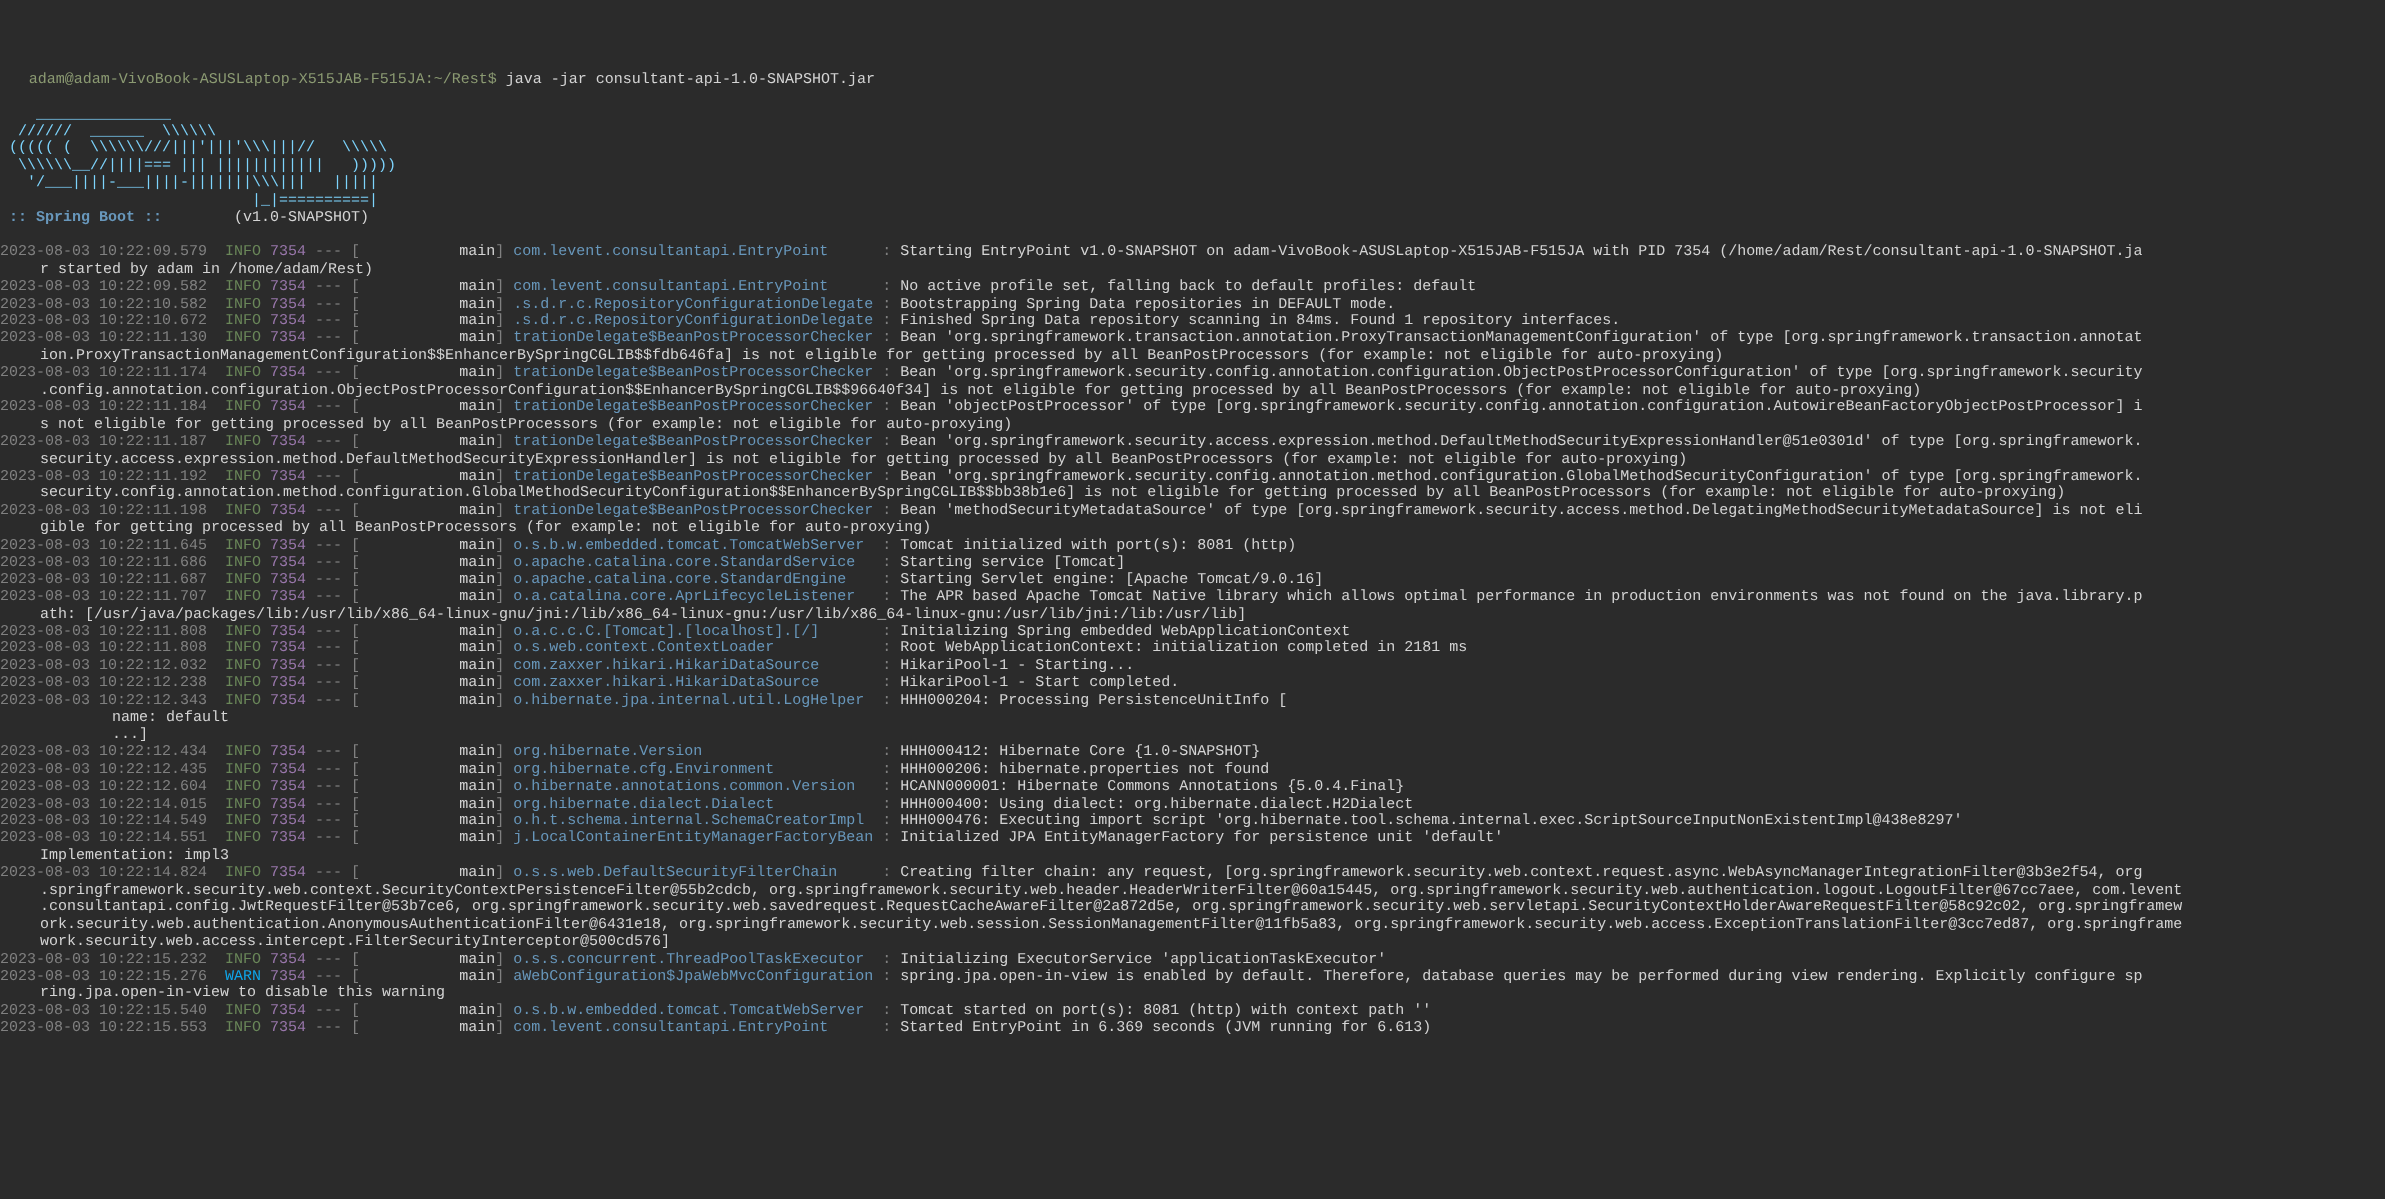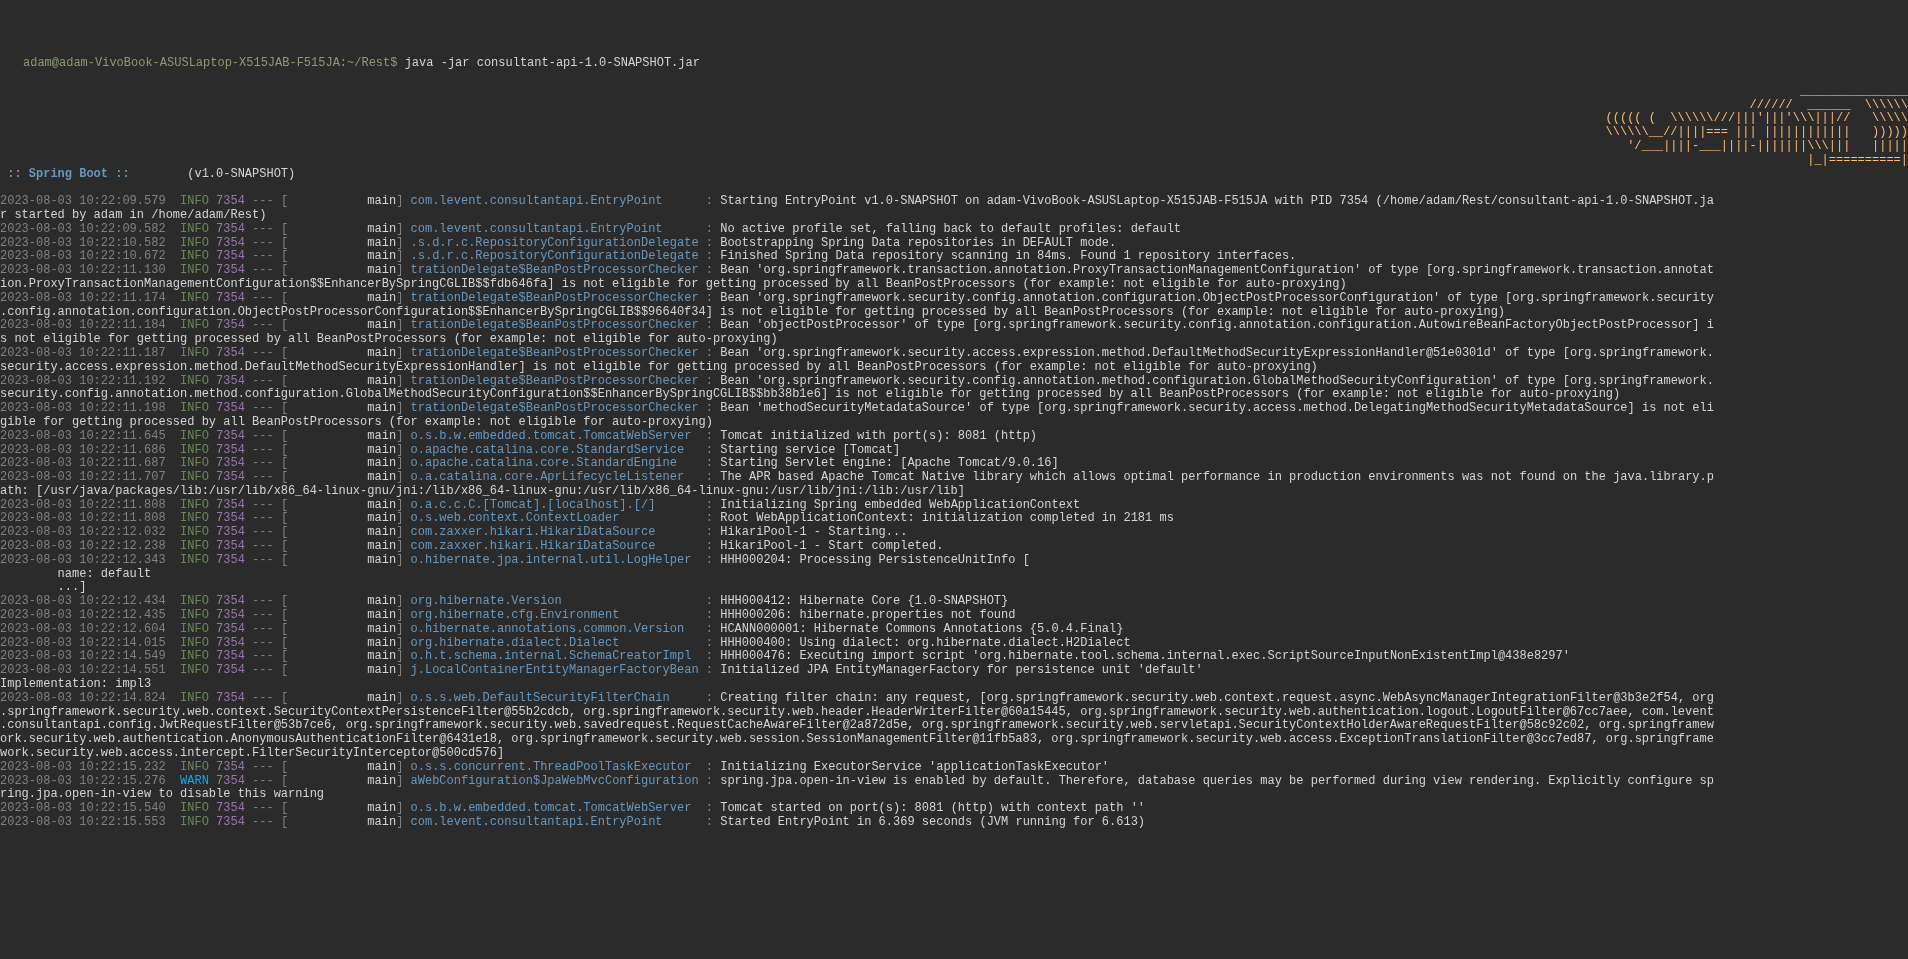--- a/index.html
+++ b/index.html
@@ -8,33 +8,33 @@
     color: #d4d4d4;
     font-family: 'Courier New', monospace;
     font-size: 12px;
     line-height: 1.15;
     white-space: pre;
     overflow-x: hidden;
     padding: 2px 0;
   }
   .prompt { color: #8b9a72; margin-left: 23px; }
   .command { color: #d4d4d4; }
-  .ascii { color: #fdba74; text-align: right; }
+  .ascii { color: #7dd3fc; }
   .springboot { color: #6897bb; font-weight: bold; }
   .version { color: #d4d4d4; }
   .line { display: block; }
   .ts { color: #808080; }
   .info { color: #6a8759; text-align: center; }
   .warn { color: #0ea5e9; }
   .pid { color: #9876aa; }
   .sep { color: #808080; }
   .thread { color: #d4d4d4; }
   .logger { color: #6897bb; }
   .msg { color: #d4d4d4; }
-  .cont { color: #d4d4d4; }
+  .cont { color: #d4d4d4; margin-left: 32px; }
 </style>
 </head>
 <body>
 
 
 
 <div id="terminal"><span class="line"><span class="prompt">adam@adam-VivoBook-ASUSLaptop-X515JAB-F515JA:~/Rest$</span> <span class="command">java -jar consultant-api-1.0-SNAPSHOT.jar</span></span><span class="line"> </span><span class="line ascii">    _______________</span><span class="line ascii">  //////  ______  \\\\\\</span><span class="line ascii"> ((((( (  \\\\\\///|||'|||'\\\|||//   \\\\\</span><span class="line ascii">  \\\\\\__//||||=== ||| ||||||||||||   )))))</span><span class="line ascii">   '/___||||-___||||-|||||||\\\|||   |||||</span><span class="line ascii">                            |_|==========|</span><span class="line"><span class="springboot"> :: Spring Boot ::</span><span class="version">        (v1.0-SNAPSHOT)</span></span><span class="line"> </span><span class="line"><span class="ts">2023-08-03 10:22:09.579</span>  <span class="info">INFO</span> <span class="pid">7354</span><span class="sep"> --- [</span><span class="thread">           main</span><span class="sep">] </span><span class="logger">com.levent.consultantapi.EntryPoint     </span><span class="sep"> : </span><span class="msg">Starting EntryPoint v1.0-SNAPSHOT on adam-VivoBook-ASUSLaptop-X515JAB-F515JA with PID 7354 (/home/adam/Rest/consultant-api-1.0-SNAPSHOT.ja</span></span><span class="line cont">r started by adam in /home/adam/Rest)</span><span class="line"><span class="ts">2023-08-03 10:22:09.582</span>  <span class="info">INFO</span> <span class="pid">7354</span><span class="sep"> --- [</span><span class="thread">           main</span><span class="sep">] </span><span class="logger">com.levent.consultantapi.EntryPoint     </span><span class="sep"> : </span><span class="msg">No active profile set, falling back to default profiles: default</span></span><span class="line"><span class="ts">2023-08-03 10:22:10.582</span>  <span class="info">INFO</span> <span class="pid">7354</span><span class="sep"> --- [</span><span class="thread">           main</span><span class="sep">] </span><span class="logger">.s.d.r.c.RepositoryConfigurationDelegate</span><span class="sep"> : </span><span class="msg">Bootstrapping Spring Data repositories in DEFAULT mode.</span></span><span class="line"><span class="ts">2023-08-03 10:22:10.672</span>  <span class="info">INFO</span> <span class="pid">7354</span><span class="sep"> --- [</span><span class="thread">           main</span><span class="sep">] </span><span class="logger">.s.d.r.c.RepositoryConfigurationDelegate</span><span class="sep"> : </span><span class="msg">Finished Spring Data repository scanning in 84ms. Found 1 repository interfaces.</span></span><span class="line"><span class="ts">2023-08-03 10:22:11.130</span>  <span class="info">INFO</span> <span class="pid">7354</span><span class="sep"> --- [</span><span class="thread">           main</span><span class="sep">] </span><span class="logger">trationDelegate$BeanPostProcessorChecker</span><span class="sep"> : </span><span class="msg">Bean 'org.springframework.transaction.annotation.ProxyTransactionManagementConfiguration' of type [org.springframework.transaction.annotat</span></span><span class="line cont">ion.ProxyTransactionManagementConfiguration$$EnhancerBySpringCGLIB$$fdb646fa] is not eligible for getting processed by all BeanPostProcessors (for example: not eligible for auto-proxying)</span><span class="line"><span class="ts">2023-08-03 10:22:11.174</span>  <span class="info">INFO</span> <span class="pid">7354</span><span class="sep"> --- [</span><span class="thread">           main</span><span class="sep">] </span><span class="logger">trationDelegate$BeanPostProcessorChecker</span><span class="sep"> : </span><span class="msg">Bean 'org.springframework.security.config.annotation.configuration.ObjectPostProcessorConfiguration' of type [org.springframework.security</span></span><span class="line cont">.config.annotation.configuration.ObjectPostProcessorConfiguration$$EnhancerBySpringCGLIB$$96640f34] is not eligible for getting processed by all BeanPostProcessors (for example: not eligible for auto-proxying)</span><span class="line"><span class="ts">2023-08-03 10:22:11.184</span>  <span class="info">INFO</span> <span class="pid">7354</span><span class="sep"> --- [</span><span class="thread">           main</span><span class="sep">] </span><span class="logger">trationDelegate$BeanPostProcessorChecker</span><span class="sep"> : </span><span class="msg">Bean 'objectPostProcessor' of type [org.springframework.security.config.annotation.configuration.AutowireBeanFactoryObjectPostProcessor] i</span></span><span class="line cont">s not eligible for getting processed by all BeanPostProcessors (for example: not eligible for auto-proxying)</span><span class="line"><span class="ts">2023-08-03 10:22:11.187</span>  <span class="info">INFO</span> <span class="pid">7354</span><span class="sep"> --- [</span><span class="thread">           main</span><span class="sep">] </span><span class="logger">trationDelegate$BeanPostProcessorChecker</span><span class="sep"> : </span><span class="msg">Bean 'org.springframework.security.access.expression.method.DefaultMethodSecurityExpressionHandler@51e0301d' of type [org.springframework.</span></span><span class="line cont">security.access.expression.method.DefaultMethodSecurityExpressionHandler] is not eligible for getting processed by all BeanPostProcessors (for example: not eligible for auto-proxying)</span><span class="line"><span class="ts">2023-08-03 10:22:11.192</span>  <span class="info">INFO</span> <span class="pid">7354</span><span class="sep"> --- [</span><span class="thread">           main</span><span class="sep">] </span><span class="logger">trationDelegate$BeanPostProcessorChecker</span><span class="sep"> : </span><span class="msg">Bean 'org.springframework.security.config.annotation.method.configuration.GlobalMethodSecurityConfiguration' of type [org.springframework.</span></span><span class="line cont">security.config.annotation.method.configuration.GlobalMethodSecurityConfiguration$$EnhancerBySpringCGLIB$$bb38b1e6] is not eligible for getting processed by all BeanPostProcessors (for example: not eligible for auto-proxying)</span><span class="line"><span class="ts">2023-08-03 10:22:11.198</span>  <span class="info">INFO</span> <span class="pid">7354</span><span class="sep"> --- [</span><span class="thread">           main</span><span class="sep">] </span><span class="logger">trationDelegate$BeanPostProcessorChecker</span><span class="sep"> : </span><span class="msg">Bean 'methodSecurityMetadataSource' of type [org.springframework.security.access.method.DelegatingMethodSecurityMetadataSource] is not eli</span></span><span class="line cont">gible for getting processed by all BeanPostProcessors (for example: not eligible for auto-proxying)</span><span class="line"><span class="ts">2023-08-03 10:22:11.645</span>  <span class="info">INFO</span> <span class="pid">7354</span><span class="sep"> --- [</span><span class="thread">           main</span><span class="sep">] </span><span class="logger">o.s.b.w.embedded.tomcat.TomcatWebServer </span><span class="sep"> : </span><span class="msg">Tomcat initialized with port(s): 8081 (http)</span></span><span class="line"><span class="ts">2023-08-03 10:22:11.686</span>  <span class="info">INFO</span> <span class="pid">7354</span><span class="sep"> --- [</span><span class="thread">           main</span><span class="sep">] </span><span class="logger">o.apache.catalina.core.StandardService  </span><span class="sep"> : </span><span class="msg">Starting service [Tomcat]</span></span><span class="line"><span class="ts">2023-08-03 10:22:11.687</span>  <span class="info">INFO</span> <span class="pid">7354</span><span class="sep"> --- [</span><span class="thread">           main</span><span class="sep">] </span><span class="logger">o.apache.catalina.core.StandardEngine   </span><span class="sep"> : </span><span class="msg">Starting Servlet engine: [Apache Tomcat/9.0.16]</span></span><span class="line"><span class="ts">2023-08-03 10:22:11.707</span>  <span class="info">INFO</span> <span class="pid">7354</span><span class="sep"> --- [</span><span class="thread">           main</span><span class="sep">] </span><span class="logger">o.a.catalina.core.AprLifecycleListener  </span><span class="sep"> : </span><span class="msg">The APR based Apache Tomcat Native library which allows optimal performance in production environments was not found on the java.library.p</span></span><span class="line cont">ath: [/usr/java/packages/lib:/usr/lib/x86_64-linux-gnu/jni:/lib/x86_64-linux-gnu:/usr/lib/x86_64-linux-gnu:/usr/lib/jni:/lib:/usr/lib]</span><span class="line"><span class="ts">2023-08-03 10:22:11.808</span>  <span class="info">INFO</span> <span class="pid">7354</span><span class="sep"> --- [</span><span class="thread">           main</span><span class="sep">] </span><span class="logger">o.a.c.c.C.[Tomcat].[localhost].[/]      </span><span class="sep"> : </span><span class="msg">Initializing Spring embedded WebApplicationContext</span></span><span class="line"><span class="ts">2023-08-03 10:22:11.808</span>  <span class="info">INFO</span> <span class="pid">7354</span><span class="sep"> --- [</span><span class="thread">           main</span><span class="sep">] </span><span class="logger">o.s.web.context.ContextLoader           </span><span class="sep"> : </span><span class="msg">Root WebApplicationContext: initialization completed in 2181 ms</span></span><span class="line"><span class="ts">2023-08-03 10:22:12.032</span>  <span class="info">INFO</span> <span class="pid">7354</span><span class="sep"> --- [</span><span class="thread">           main</span><span class="sep">] </span><span class="logger">com.zaxxer.hikari.HikariDataSource      </span><span class="sep"> : </span><span class="msg">HikariPool-1 - Starting...</span></span><span class="line"><span class="ts">2023-08-03 10:22:12.238</span>  <span class="info">INFO</span> <span class="pid">7354</span><span class="sep"> --- [</span><span class="thread">           main</span><span class="sep">] </span><span class="logger">com.zaxxer.hikari.HikariDataSource      </span><span class="sep"> : </span><span class="msg">HikariPool-1 - Start completed.</span></span><span class="line"><span class="ts">2023-08-03 10:22:12.343</span>  <span class="info">INFO</span> <span class="pid">7354</span><span class="sep"> --- [</span><span class="thread">           main</span><span class="sep">] </span><span class="logger">o.hibernate.jpa.internal.util.LogHelper </span><span class="sep"> : </span><span class="msg">HHH000204: Processing PersistenceUnitInfo [</span></span><span class="line cont">        name: default</span><span class="line cont">        ...]</span><span class="line"><span class="ts">2023-08-03 10:22:12.434</span>  <span class="info">INFO</span> <span class="pid">7354</span><span class="sep"> --- [</span><span class="thread">           main</span><span class="sep">] </span><span class="logger">org.hibernate.Version                   </span><span class="sep"> : </span><span class="msg">HHH000412: Hibernate Core {1.0-SNAPSHOT}</span></span><span class="line"><span class="ts">2023-08-03 10:22:12.435</span>  <span class="info">INFO</span> <span class="pid">7354</span><span class="sep"> --- [</span><span class="thread">           main</span><span class="sep">] </span><span class="logger">org.hibernate.cfg.Environment           </span><span class="sep"> : </span><span class="msg">HHH000206: hibernate.properties not found</span></span><span class="line"><span class="ts">2023-08-03 10:22:12.604</span>  <span class="info">INFO</span> <span class="pid">7354</span><span class="sep"> --- [</span><span class="thread">           main</span><span class="sep">] </span><span class="logger">o.hibernate.annotations.common.Version  </span><span class="sep"> : </span><span class="msg">HCANN000001: Hibernate Commons Annotations {5.0.4.Final}</span></span><span class="line"><span class="ts">2023-08-03 10:22:14.015</span>  <span class="info">INFO</span> <span class="pid">7354</span><span class="sep"> --- [</span><span class="thread">           main</span><span class="sep">] </span><span class="logger">org.hibernate.dialect.Dialect           </span><span class="sep"> : </span><span class="msg">HHH000400: Using dialect: org.hibernate.dialect.H2Dialect</span></span><span class="line"><span class="ts">2023-08-03 10:22:14.549</span>  <span class="info">INFO</span> <span class="pid">7354</span><span class="sep"> --- [</span><span class="thread">           main</span><span class="sep">] </span><span class="logger">o.h.t.schema.internal.SchemaCreatorImpl </span><span class="sep"> : </span><span class="msg">HHH000476: Executing import script 'org.hibernate.tool.schema.internal.exec.ScriptSourceInputNonExistentImpl@438e8297'</span></span><span class="line"><span class="ts">2023-08-03 10:22:14.551</span>  <span class="info">INFO</span> <span class="pid">7354</span><span class="sep"> --- [</span><span class="thread">           main</span><span class="sep">] </span><span class="logger">j.LocalContainerEntityManagerFactoryBean</span><span class="sep"> : </span><span class="msg">Initialized JPA EntityManagerFactory for persistence unit 'default'</span></span><span class="line cont">Implementation: impl3</span><span class="line"><span class="ts">2023-08-03 10:22:14.824</span>  <span class="info">INFO</span> <span class="pid">7354</span><span class="sep"> --- [</span><span class="thread">           main</span><span class="sep">] </span><span class="logger">o.s.s.web.DefaultSecurityFilterChain    </span><span class="sep"> : </span><span class="msg">Creating filter chain: any request, [org.springframework.security.web.context.request.async.WebAsyncManagerIntegrationFilter@3b3e2f54, org</span></span><span class="line cont">.springframework.security.web.context.SecurityContextPersistenceFilter@55b2cdcb, org.springframework.security.web.header.HeaderWriterFilter@60a15445, org.springframework.security.web.authentication.logout.LogoutFilter@67cc7aee, com.levent</span><span class="line cont">.consultantapi.config.JwtRequestFilter@53b7ce6, org.springframework.security.web.savedrequest.RequestCacheAwareFilter@2a872d5e, org.springframework.security.web.servletapi.SecurityContextHolderAwareRequestFilter@58c92c02, org.springframew</span><span class="line cont">ork.security.web.authentication.AnonymousAuthenticationFilter@6431e18, org.springframework.security.web.session.SessionManagementFilter@11fb5a83, org.springframework.security.web.access.ExceptionTranslationFilter@3cc7ed87, org.springframe</span><span class="line cont">work.security.web.access.intercept.FilterSecurityInterceptor@500cd576]</span><span class="line"><span class="ts">2023-08-03 10:22:15.232</span>  <span class="info">INFO</span> <span class="pid">7354</span><span class="sep"> --- [</span><span class="thread">           main</span><span class="sep">] </span><span class="logger">o.s.s.concurrent.ThreadPoolTaskExecutor </span><span class="sep"> : </span><span class="msg">Initializing ExecutorService 'applicationTaskExecutor'</span></span><span class="line"><span class="ts">2023-08-03 10:22:15.276</span>  <span class="warn">WARN</span> <span class="pid">7354</span><span class="sep"> --- [</span><span class="thread">           main</span><span class="sep">] </span><span class="logger">aWebConfiguration$JpaWebMvcConfiguration</span><span class="sep"> : </span><span class="msg">spring.jpa.open-in-view is enabled by default. Therefore, database queries may be performed during view rendering. Explicitly configure sp</span></span><span class="line cont">ring.jpa.open-in-view to disable this warning</span><span class="line"><span class="ts">2023-08-03 10:22:15.540</span>  <span class="info">INFO</span> <span class="pid">7354</span><span class="sep"> --- [</span><span class="thread">           main</span><span class="sep">] </span><span class="logger">o.s.b.w.embedded.tomcat.TomcatWebServer </span><span class="sep"> : </span><span class="msg">Tomcat started on port(s): 8081 (http) with context path ''</span></span><span class="line"><span class="ts">2023-08-03 10:22:15.553</span>  <span class="info">INFO</span> <span class="pid">7354</span><span class="sep"> --- [</span><span class="thread">           main</span><span class="sep">] </span><span class="logger">com.levent.consultantapi.EntryPoint     </span><span class="sep"> : </span><span class="msg">Started EntryPoint in 6.369 seconds (JVM running for 6.613)</span></span></div>
 
 
 

